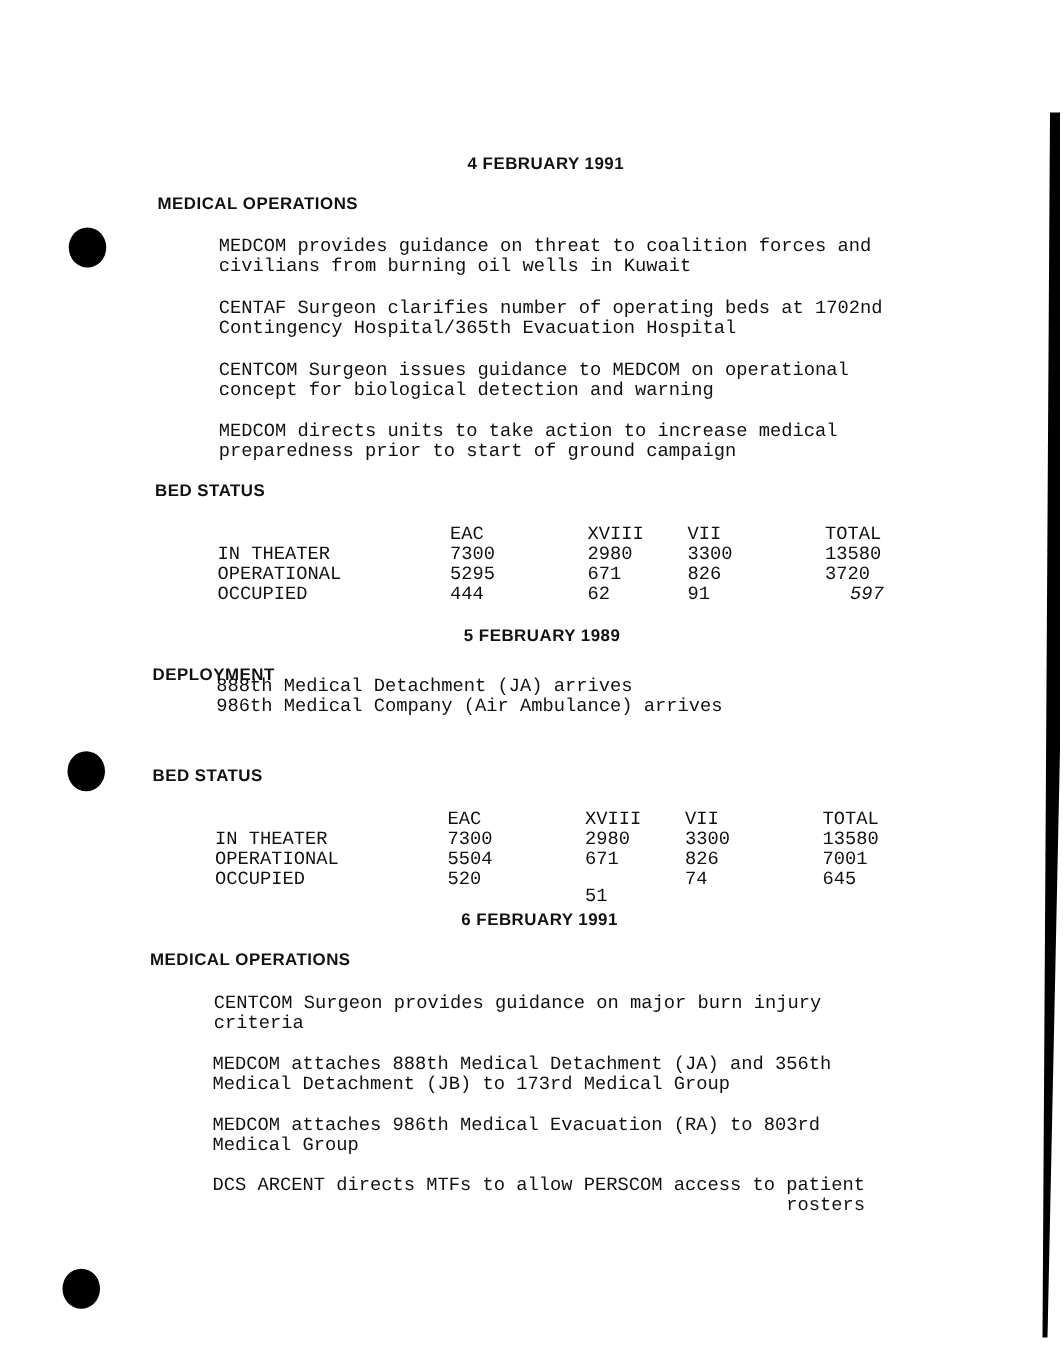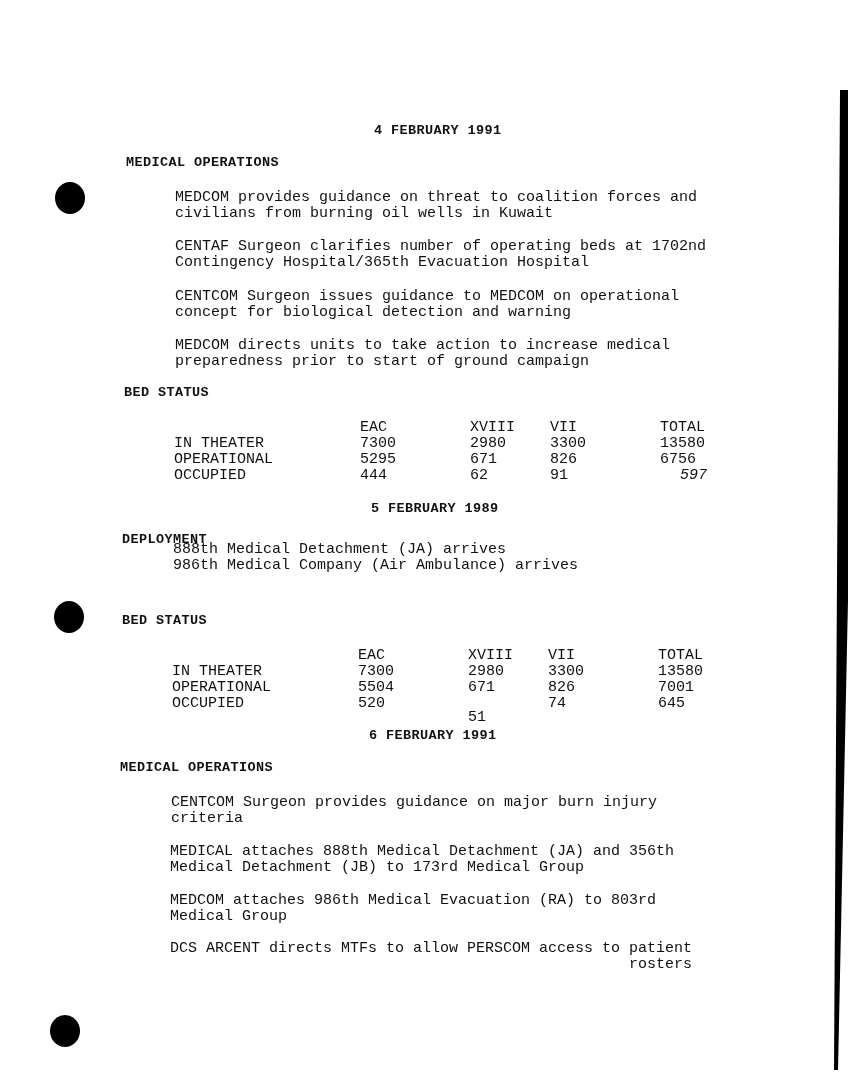--- a/index.html
+++ b/index.html
@@ -1,18 +1,18 @@
 <!DOCTYPE html>
 <html><head>
 <meta charset="utf-8">
 <style>
   html, body { margin: 0; padding: 0; background: #ffffff; }
   body { width: 850px; height: 1079px; position: relative; overflow: hidden; color: #111; }
   .mono { font-family: "Liberation Mono", "DejaVu Sans Mono", monospace; font-size: 15px; line-height: 16px; }
-  .head { font-family: Liberation Mono, monospace; font-weight: bold; font-size: 13.5px; letter-spacing: 0.4px; position: absolute; white-space: nowrap; }
+  .head { font-family: Liberation Sans, sans-serif; font-weight: bold; font-size: 13.5px; letter-spacing: 0.4px; position: absolute; white-space: nowrap; }
   .para { position: absolute; white-space: pre; }
   .hole { position: absolute; width: 30px; height: 32px; border-radius: 50%; background: #000; }
   .edge { position: absolute; }
   .tbl { position: absolute; }
   .tbl .cell { position: absolute; white-space: nowrap; }
   .r { }
 </style>
 </head>
 <body>
 
@@ -45,21 +45,21 @@
   <div class="cell" style="left:174px; top:16px;">IN THEATER</div>
   <div class="cell r" style="left:360px; width:60px; top:16px;">7300</div>
   <div class="cell r" style="left:470px; width:68px; top:16px;">2980</div>
   <div class="cell r" style="left:550px; width:66px; top:16px;">3300</div>
   <div class="cell r" style="left:660px; width:75px; top:16px;">13580</div>
 
   <div class="cell" style="left:174px; top:32px;">OPERATIONAL</div>
   <div class="cell r" style="left:360px; width:60px; top:32px;">5295</div>
   <div class="cell r" style="left:470px; width:68px; top:32px;">671</div>
   <div class="cell r" style="left:550px; width:66px; top:32px;">826</div>
-  <div class="cell r" style="left:660px; width:75px; top:32px;">6756</div>
+  <div class="cell r" style="left:660px; width:75px; top:32px;">3720</div>
 
   <div class="cell" style="left:174px; top:48px;">OCCUPIED</div>
   <div class="cell r" style="left:360px; width:60px; top:48px;">444</div>
   <div class="cell r" style="left:470px; width:68px; top:48px;">62</div>
   <div class="cell r" style="left:550px; width:66px; top:48px;">91</div>
   <div class="cell r" style="left:680px; width:75px; top:48px;font-style:italic;">597</div>
 </div>
 
 <div class="head" style="left:371px; top:501px;">5 FEBRUARY 1989</div>
 <div class="head" style="left:122px; top:532px;">DEPLOYMENT</div>
@@ -89,18 +89,18 @@
   <div class="cell r" style="left:358px; width:60px; top:48px;">520</div>
   <div class="cell r" style="left:468px; width:68px; top:48px;margin-top:14px;">51</div>
   <div class="cell r" style="left:548px; width:66px; top:48px;">74</div>
   <div class="cell r" style="left:658px; width:75px; top:48px;">645</div>
 </div>
 
 <div class="head" style="left:369px; top:728px;">6 FEBRUARY 1991</div>
 <div class="head" style="left:120px; top:760px;">MEDICAL OPERATIONS</div>
 <div class="para mono" style="left:171px; top:795px;">CENTCOM Surgeon provides guidance on major burn injury
 criteria</div>
-<div class="para mono" style="left:170px; top:844px;">MEDICAL attaches 888th Medical Detachment (JA) and 356th
+<div class="para mono" style="left:170px; top:844px;">MEDCOM attaches 888th Medical Detachment (JA) and 356th
 Medical Detachment (JB) to 173rd Medical Group</div>
 <div class="para mono" style="left:170px; top:893px;">MEDCOM attaches 986th Medical Evacuation (RA) to 803rd
 Medical Group</div>
 <div class="para mono" style="left:170px; top:941px;text-align:right;">DCS ARCENT directs MTFs to allow PERSCOM access to patient
 rosters</div>
 
 </body></html>

